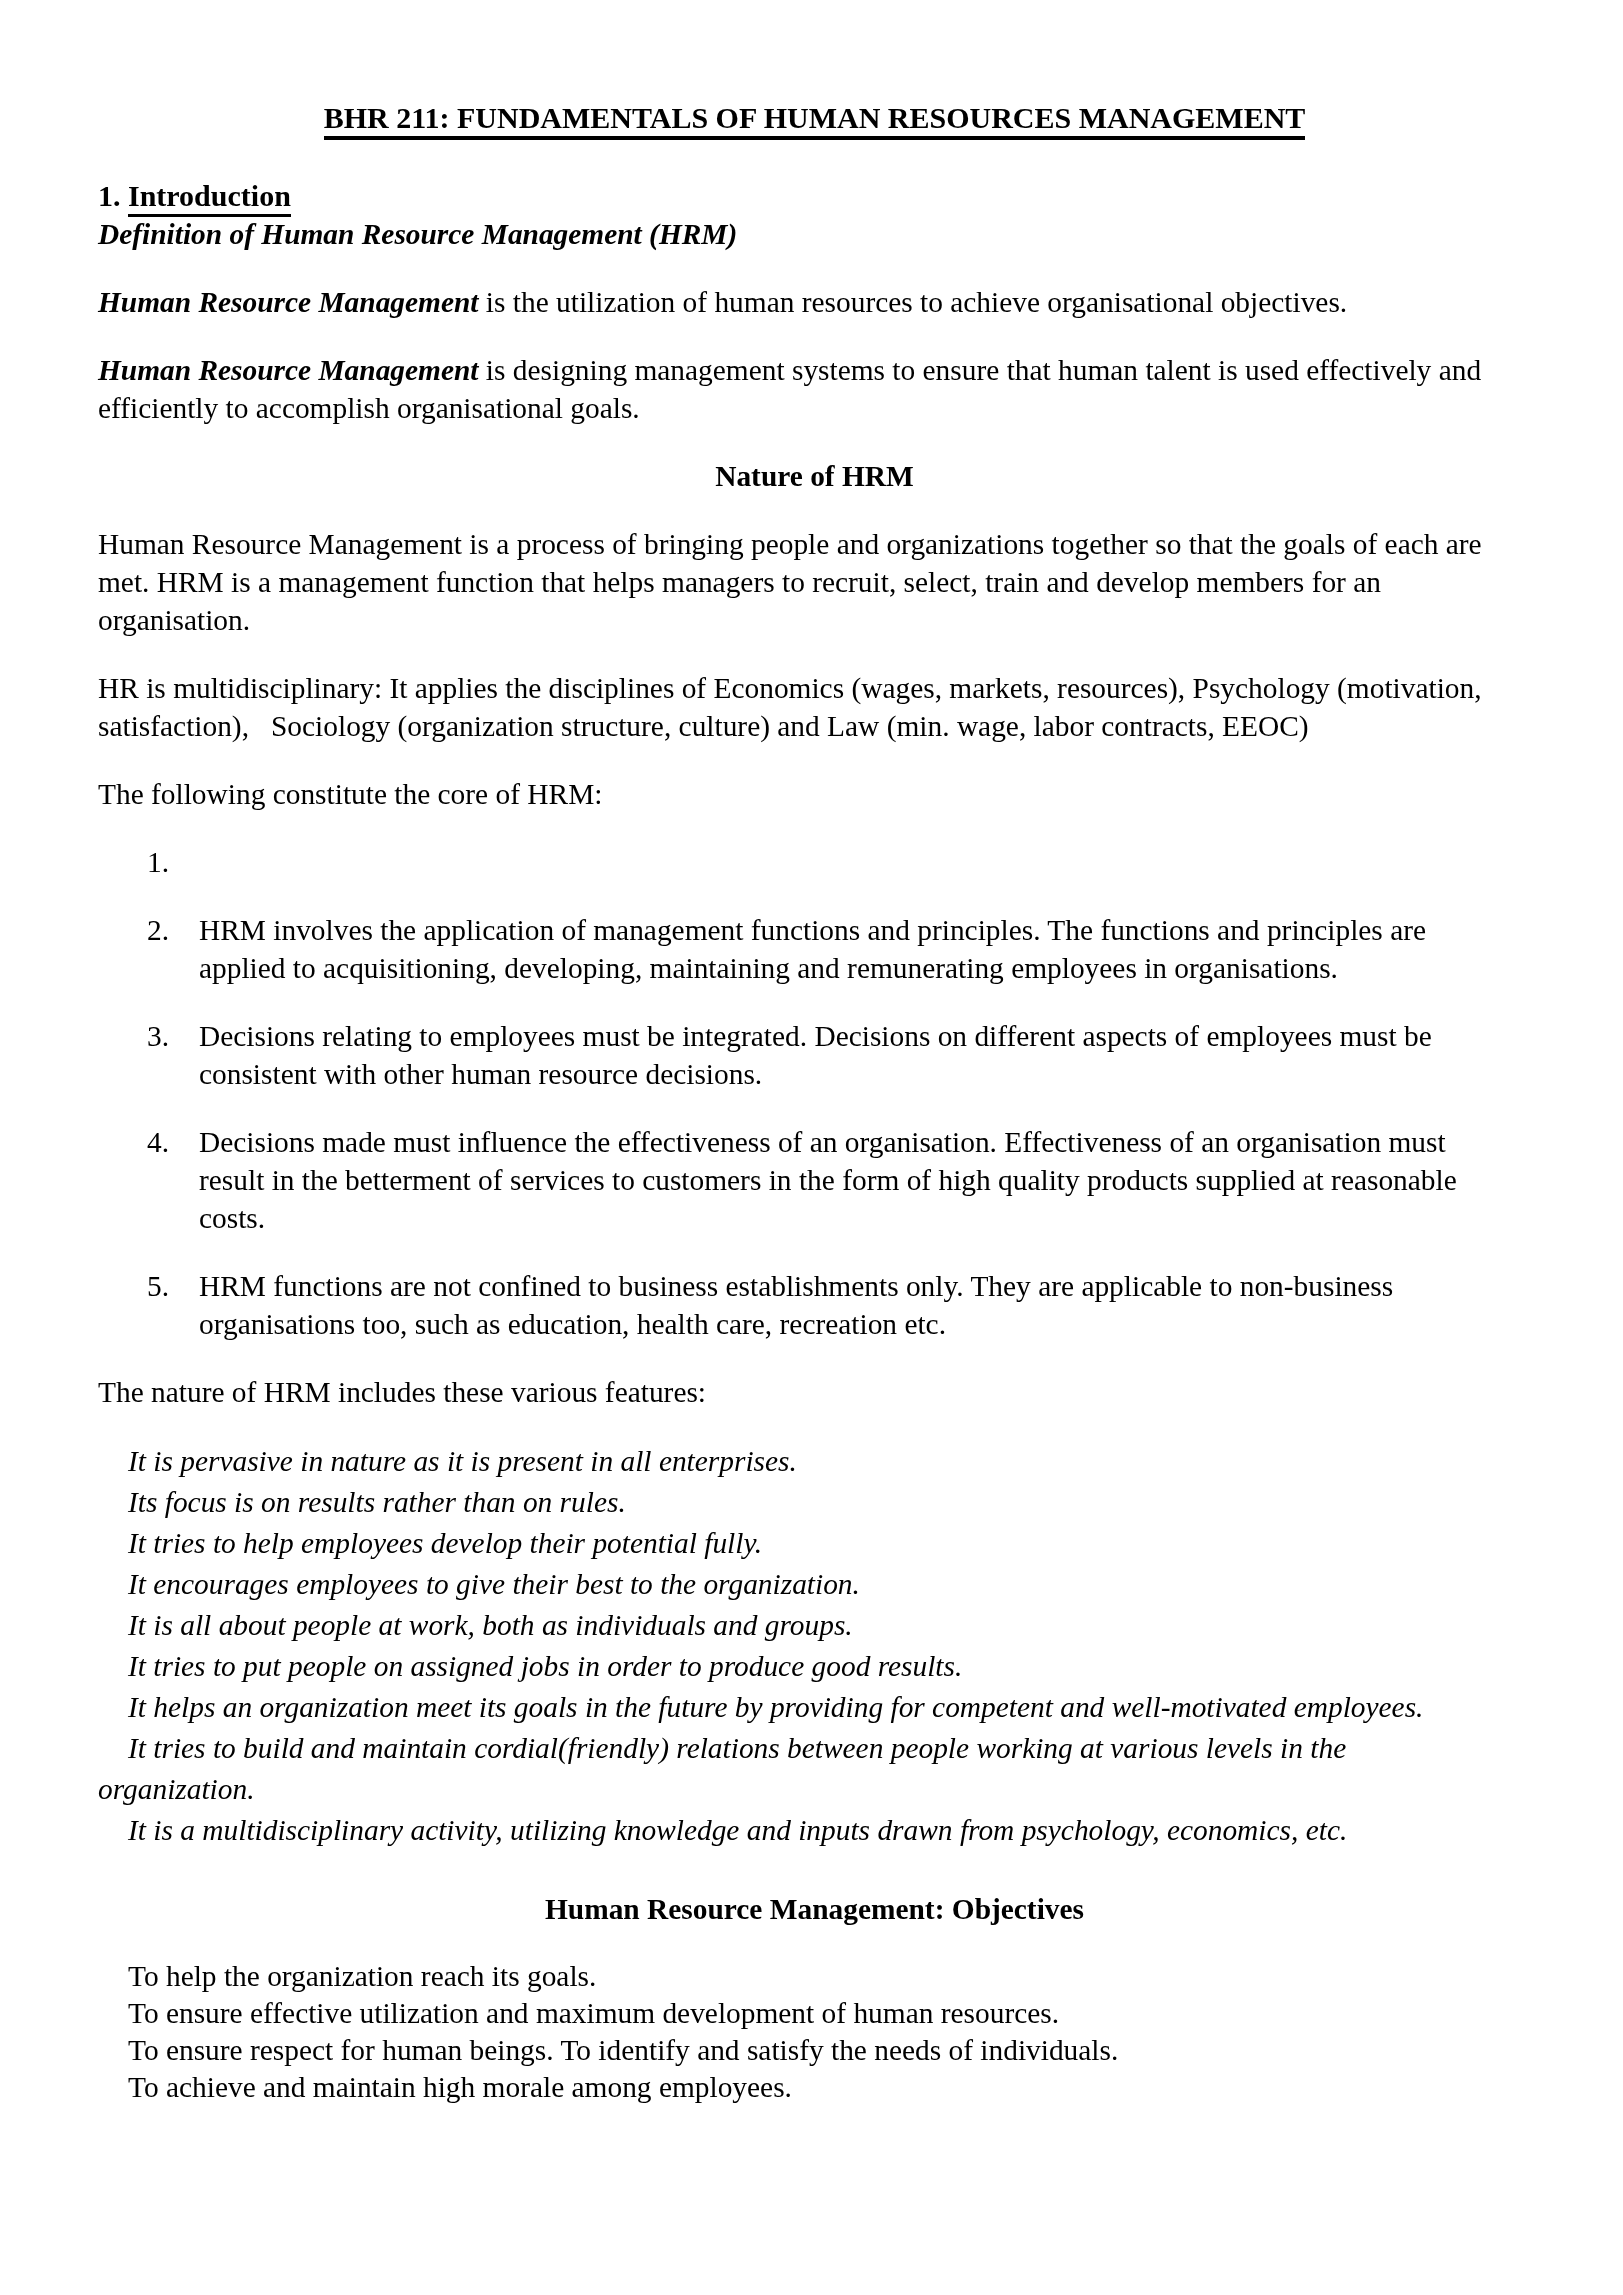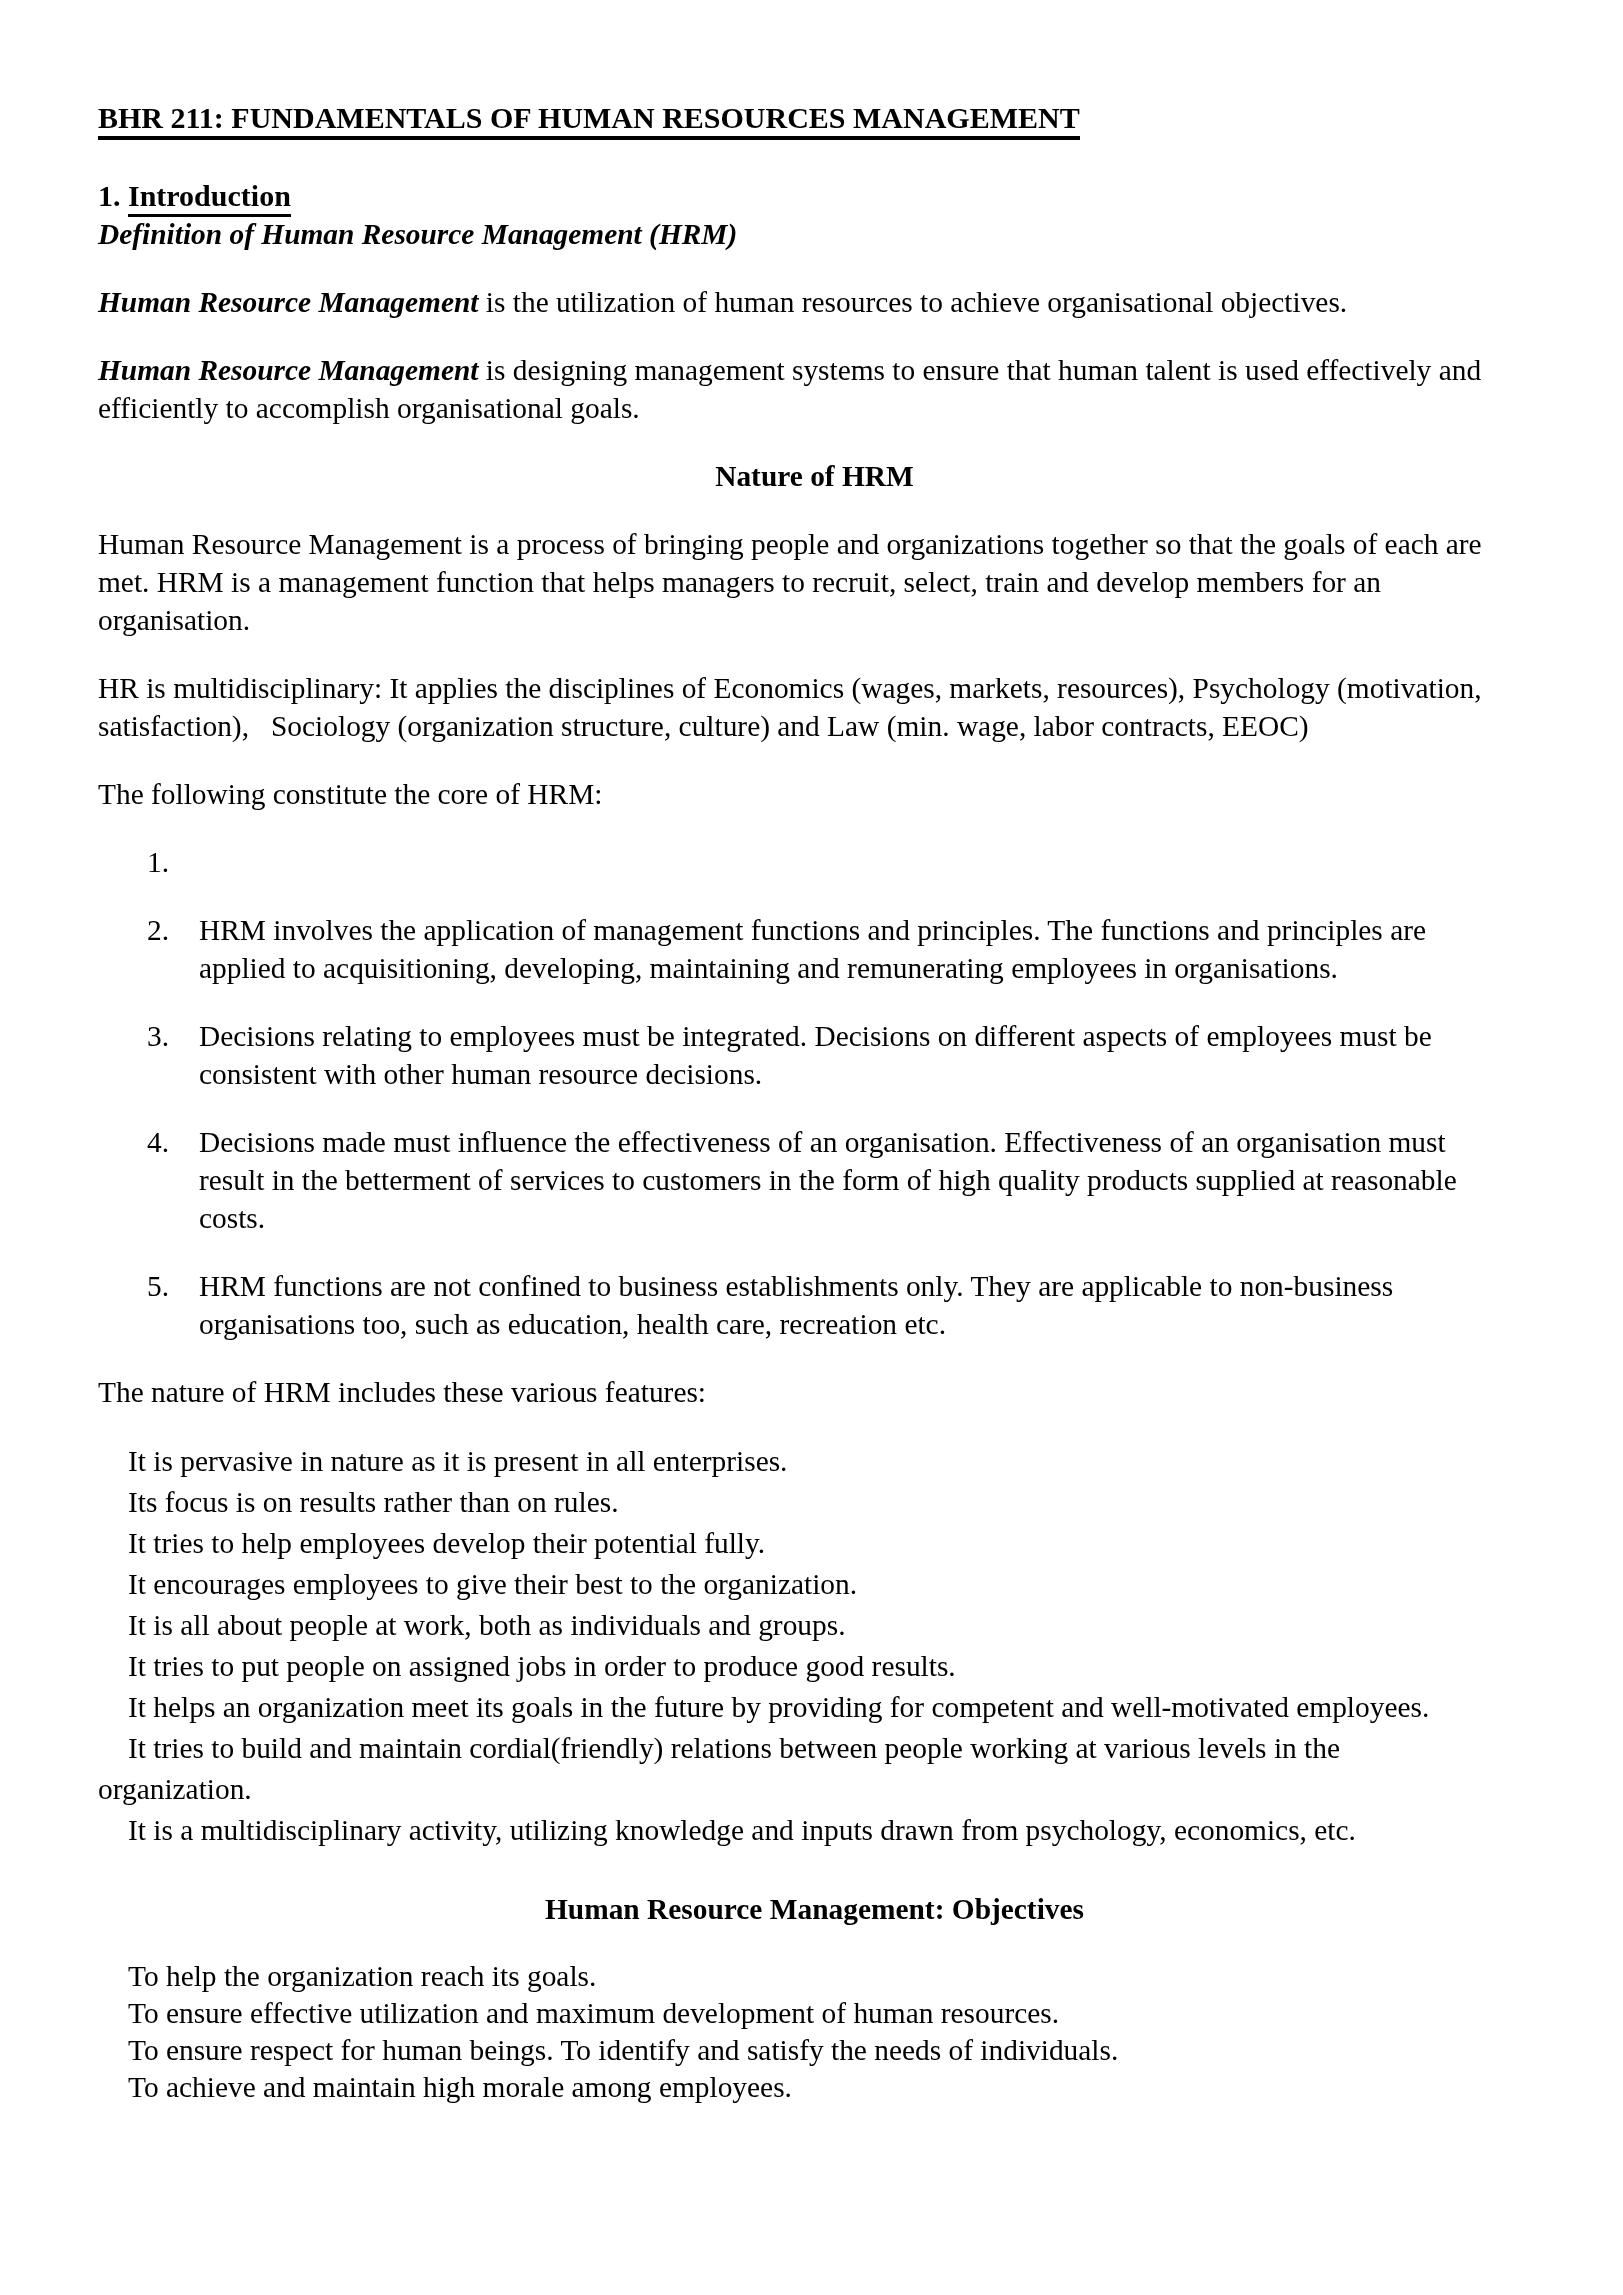--- a/index.html
+++ b/index.html
@@ -10,20 +10,21 @@
     box-sizing: border-box;
     padding: 98px 92px 0 98px;
     background: #ffffff;
     overflow: hidden;
     font-family: "Liberation Serif", "DejaVu Serif", serif;
     font-size: 29.4px;
     color: #000000;
     -webkit-font-smoothing: antialiased;
   }
   .doc-title {
+    text-align: center;
     font-weight: bold;
     font-size: 30px;
     line-height: 39px;
     margin-bottom: 39px;
     white-space: pre;
   }
   .doc-title .underlined {
     border-bottom: 4.6px solid #000;
     padding-bottom: 2px;
   }
@@ -67,20 +68,21 @@
     flex: 0 0 52px;
     white-space: pre;
   }
   .num-item .item-text {
     white-space: pre;
   }
   .features-block { margin-bottom: 39px; }
   .feat-line {
     line-height: 41px;
     white-space: pre;
+    font-style: italic;
   }
   .feat-line.indent { padding-left: 30px; }
   .objectives-block { }
   .obj-line {
     line-height: 37px;
     padding-left: 30px;
     white-space: pre;
   }
 </style>
 </head>

